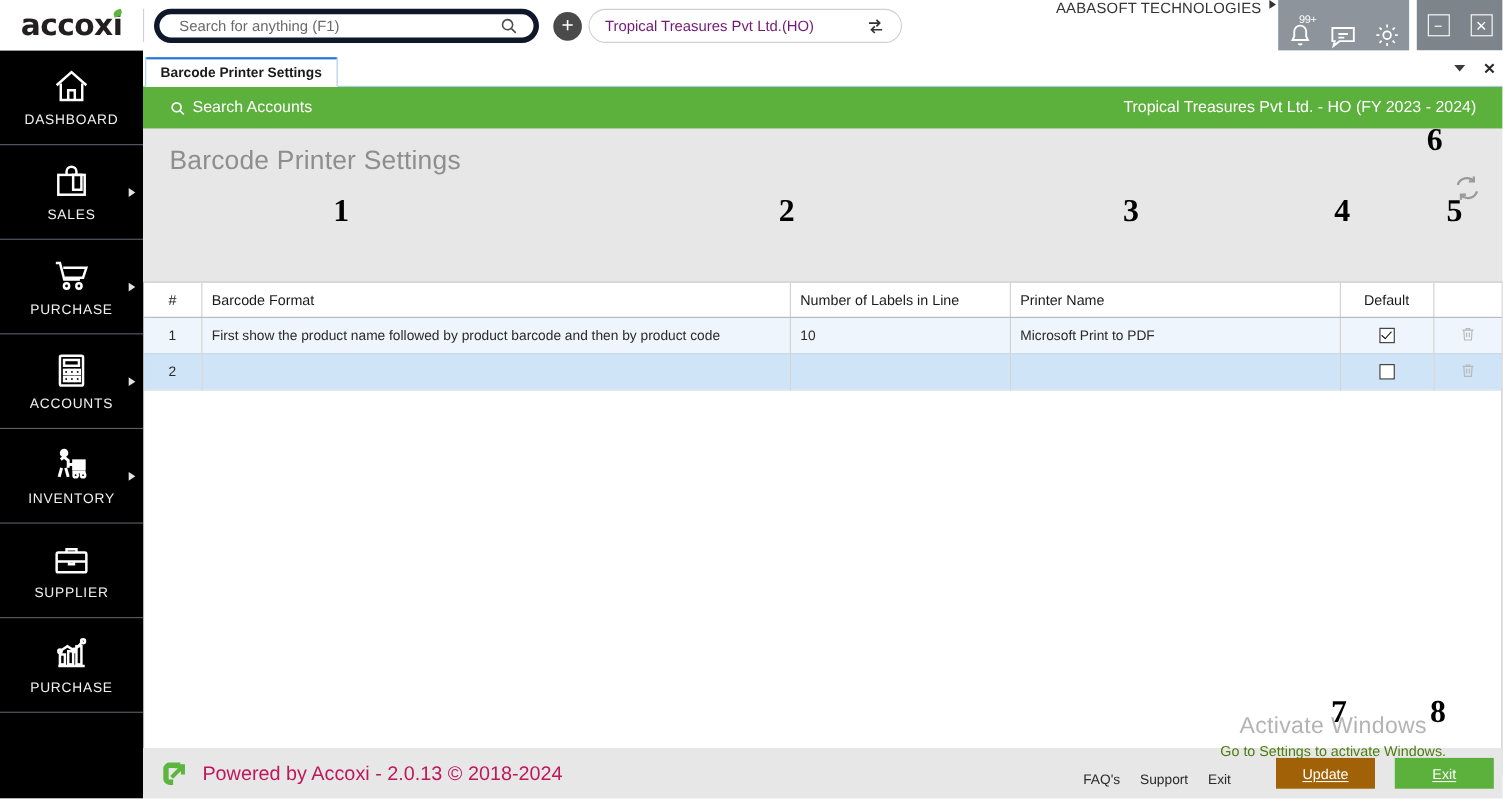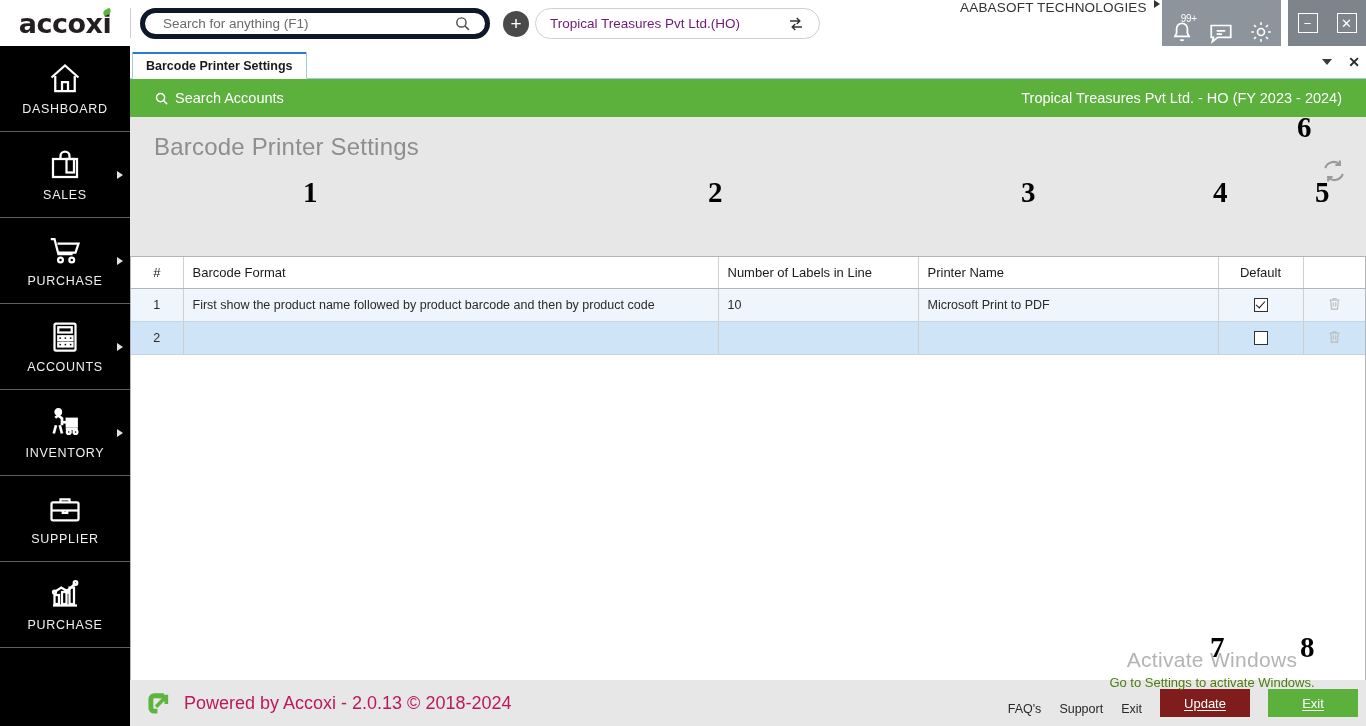--- a/index.html
+++ b/index.html
@@ -191,21 +191,21 @@
   }
   .foot-logo { width: 26px; height: 26px; margin-right: 12px; }
   .foot-text { font-size: 18px; color: #be185d; }
   .foot-right { margin-left: auto; display: flex; align-items: center; gap: 18px; }
   .foot-link { font-size: 12.5px; color: #2a2a2a; cursor: pointer; margin-top: 12px; }
   .btn {
     height: 28px; min-width: 90px; border: 0; cursor: pointer; font-size: 13px;
     color: #fff; display: flex; align-items: center; justify-content: center;
     font-family: "Liberation Sans", sans-serif;
   }
-  .btn-update { background: #7f1d1d; }
+  .btn-update { background: #a16207; margin-left: 23px; }
   .btn-exit { background: #5cb03c; }
   .btn u { text-underline-offset: 2px; }
 
   
   .watermark {
     position: absolute; left: 1072px; top: 648px; width: 280px;
     text-align: center; pointer-events: none; z-index: 30;
   }
   .wm1 { font-size: 21px; color: #b4b4b4; letter-spacing: 0.3px; }
   .wm2 { font-size: 13px; color: #4d7c0f; margin-top: 3px; }

